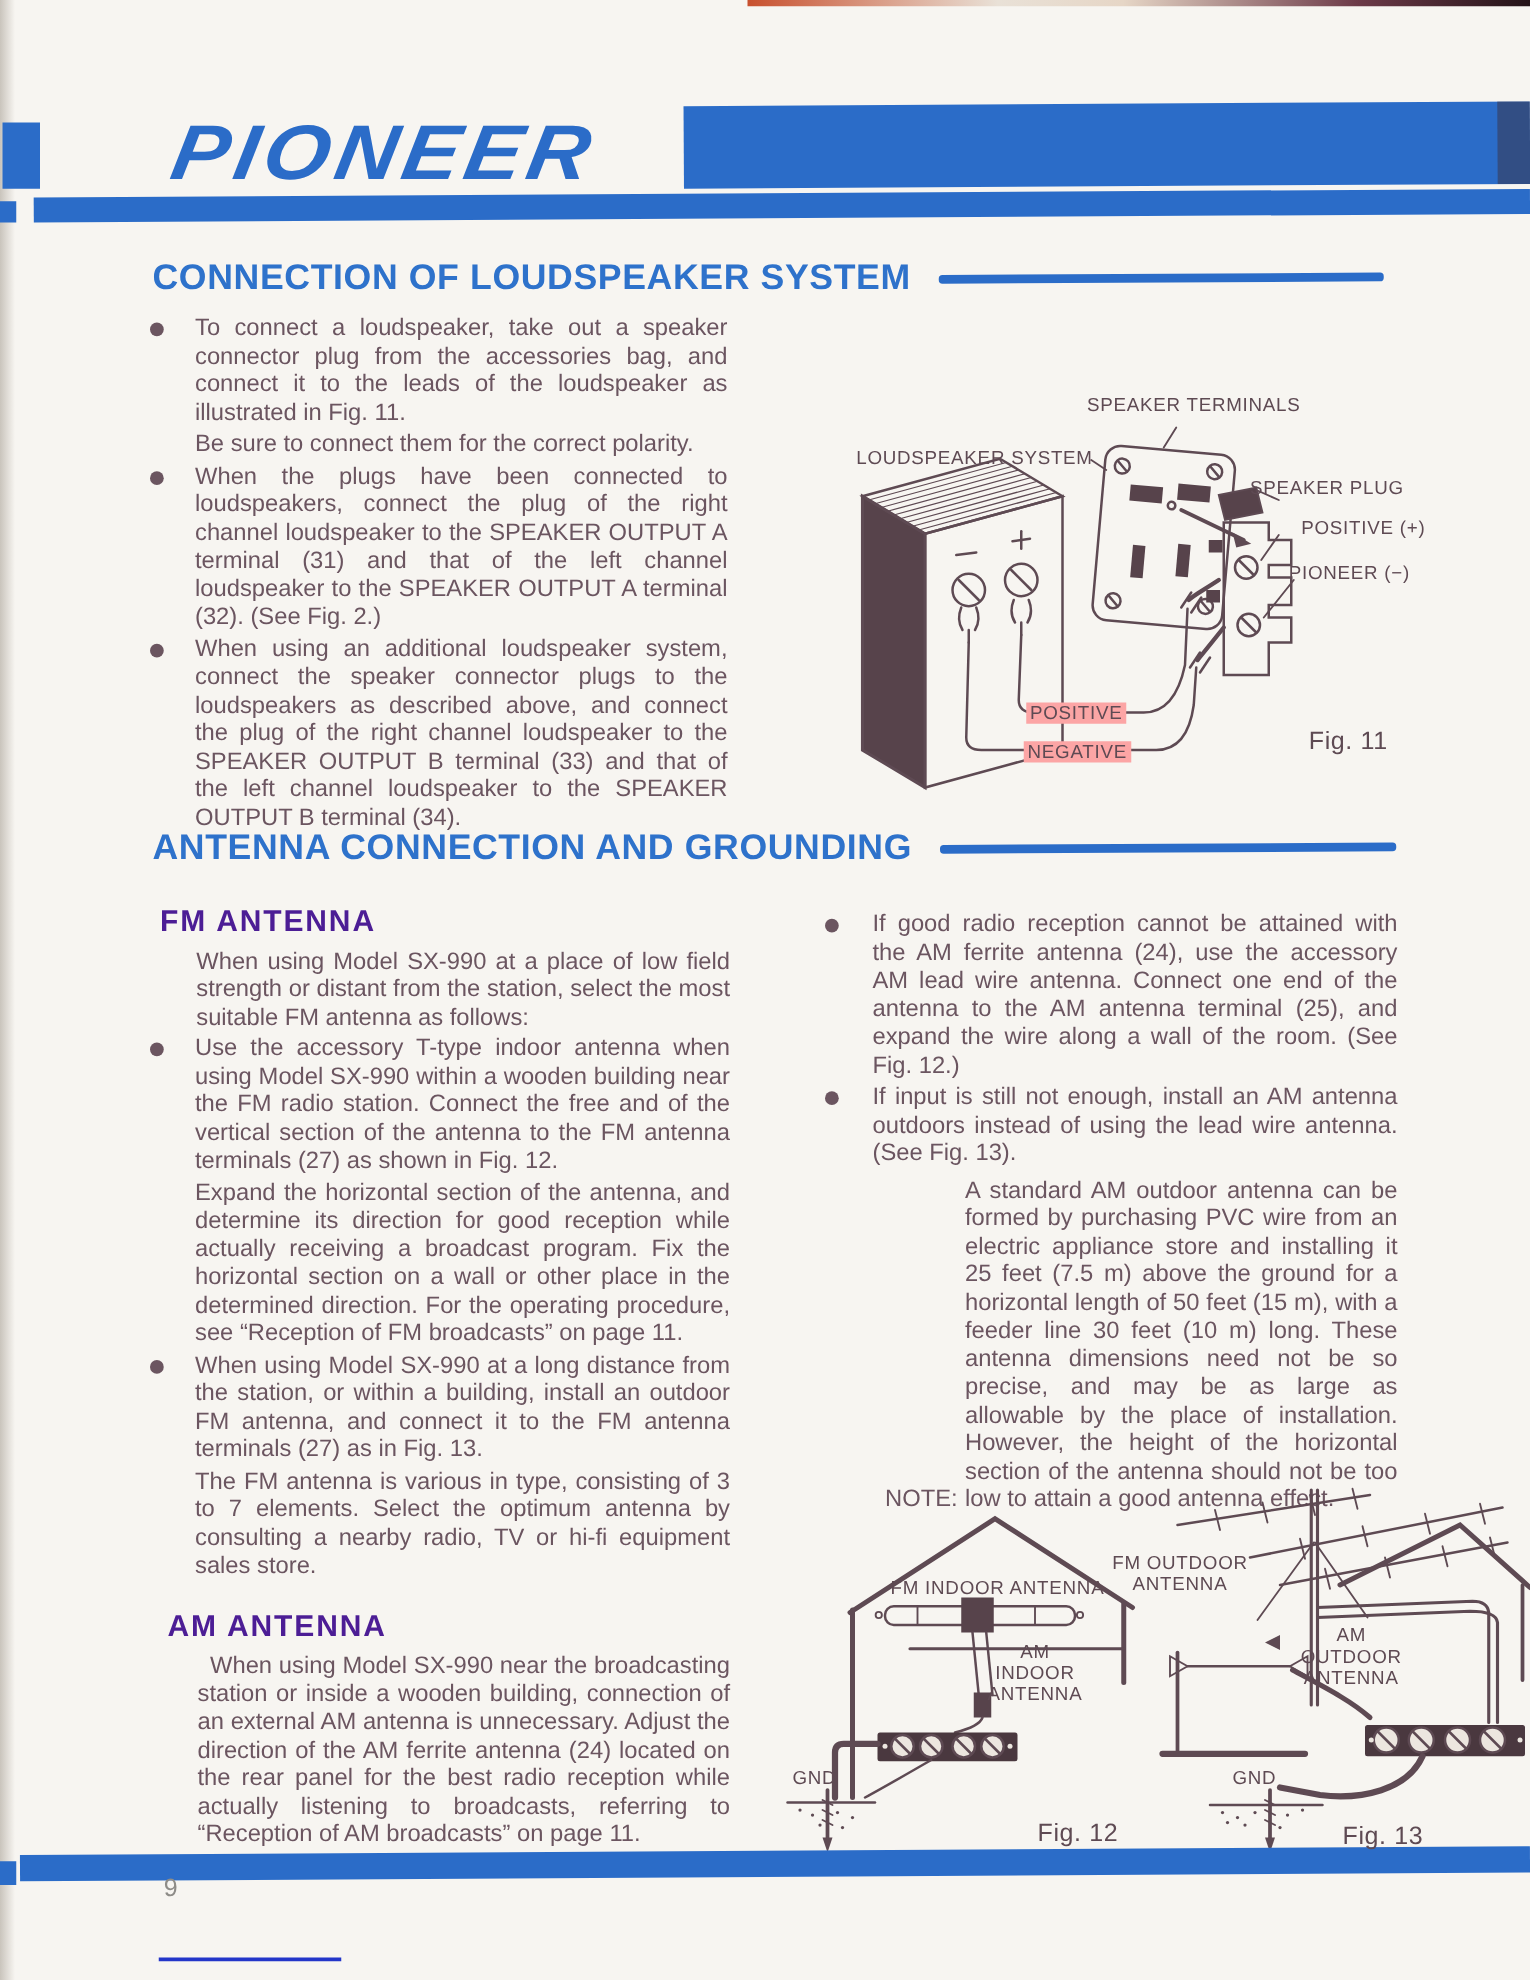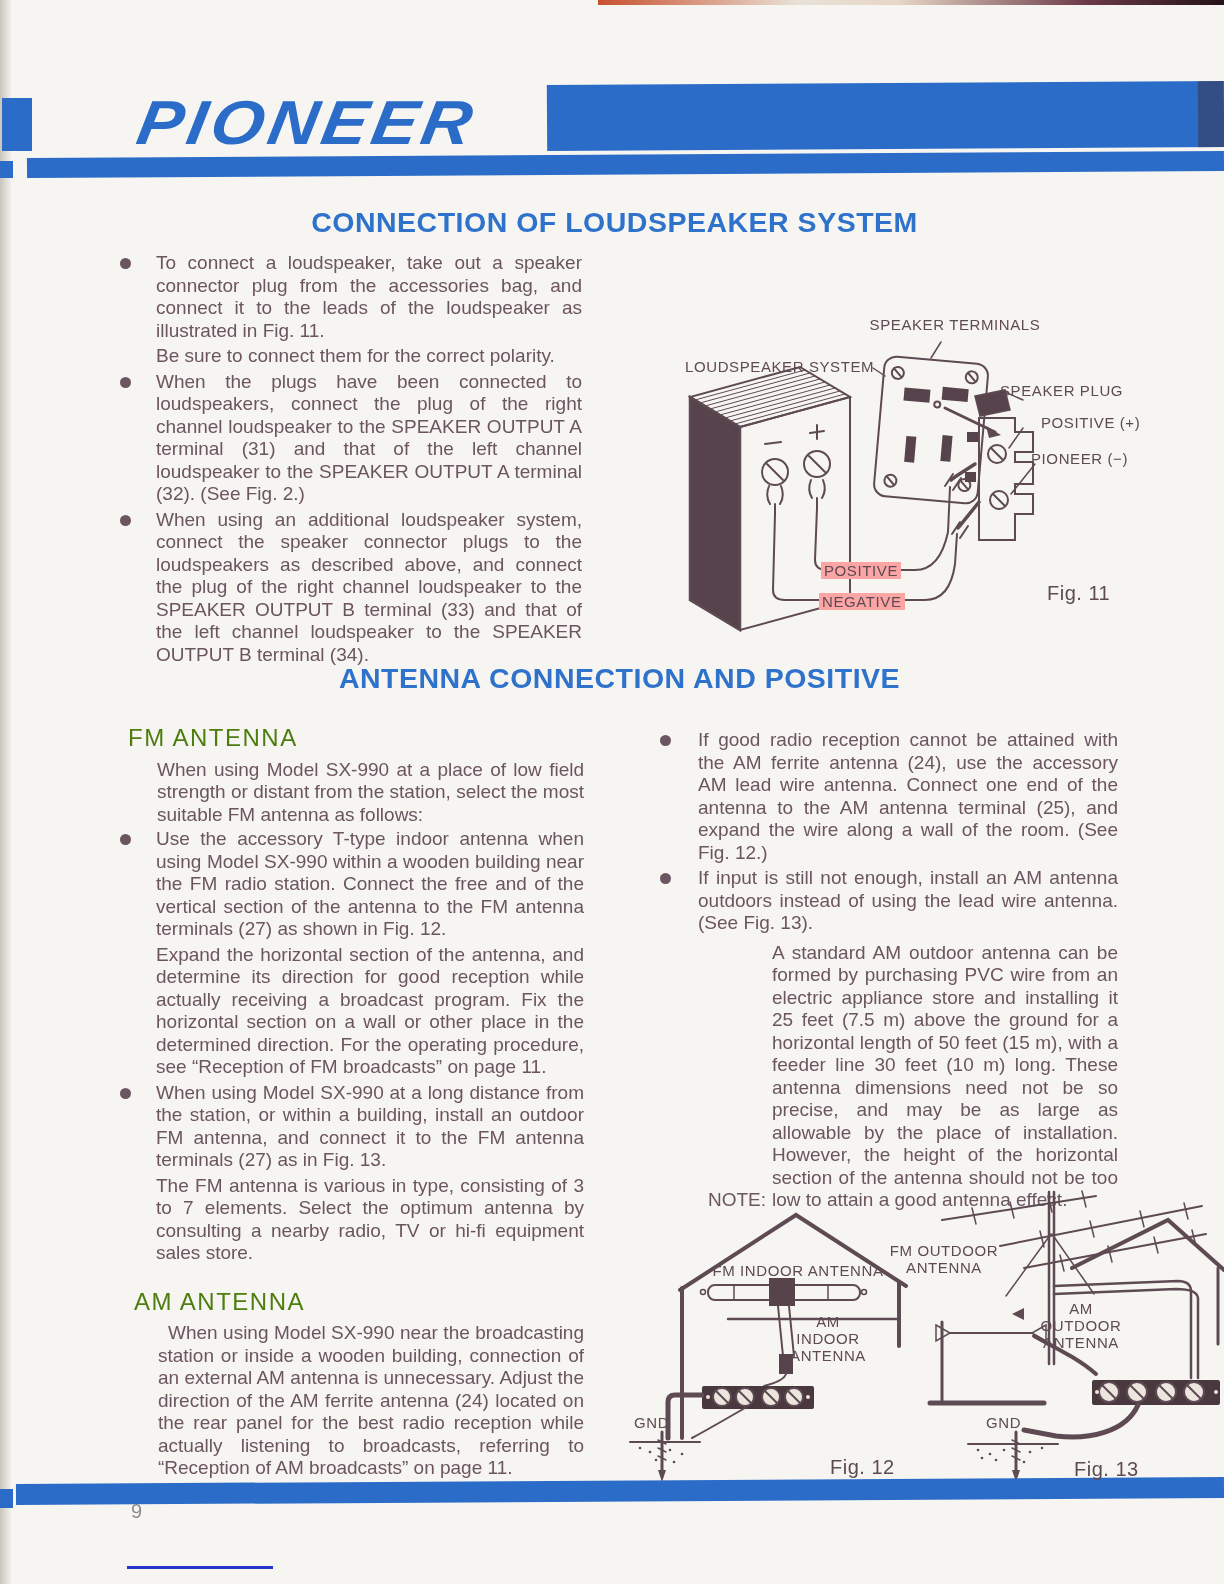--- a/index.html
+++ b/index.html
@@ -17,33 +17,33 @@
   .band-main{left:547px;top:85px;width:677px;height:66px;transform:rotate(-0.33deg);
      transform-origin:left center;}
   .band-dark{position:absolute;right:0;top:0;width:26px;height:100%;background:#3b2b30;opacity:.45;}
   .stripe{left:27px;top:158px;width:1197px;height:20px;transform:rotate(-0.33deg);
      transform-origin:left center;}
   .stripe-notch{left:0;top:161px;width:13px;height:17px;}
   .logo-wrap{left:132px;top:90px;height:64px;display:flex;align-items:center;}
   .logo{font-size:62px;font-weight:bold;font-style:italic;color:#2b6cc8;letter-spacing:4px;
      display:inline-block;transform:skewX(-10deg) scaleX(1.1);transform-origin:left bottom;}
   
-  .title-row{display:flex;align-items:center;flex-direction:column;}
+  .title-row{display:flex;align-items:center;}
   .h1{font-weight:bold;font-size:28.5px;color:#2e72cb;letter-spacing:.5px;white-space:nowrap;}
   .rule{flex:1;height:7px;background:#2b6cc8;border-radius:3px;margin-left:22px;
      transform:rotate(-0.3deg);}
   
   .col{font-size:19px;line-height:22.5px;color:#6b5560;text-align:justify;}
   .bullet{position:relative;margin-bottom:3px;}
   .dot{position:absolute;left:2px;top:6px;width:11px;height:11px;border-radius:50%;background:#6b5560;}
   .dot-r{left:12px;}
   .bullet p{margin:0;padding-left:38px;}
   .subp{margin:0 0 3px 0;padding-left:38px;}
   .intro{margin:0 0 2px 0;padding-left:39px;}
-  .h3{font-size:24px;letter-spacing:1.5px;color:#4d7c0f;font-weight:400;margin:0 0 9px 10px;}
+  .h3{font-size:24px;letter-spacing:1.5px;color:#4c1d95;font-weight:700;margin:0 0 9px 10px;}
   .h3-am{margin:26px 0 9px 16px;}
   .am-body{margin:0;padding-left:40px;text-indent:10px;}
   .rcol .bullet p{padding-left:50px;}
   .note{display:flex;padding-left:60px;margin-top:7px;align-items:flex-end;}
   .note-label{flex:none;width:64px;}
   .note-text{flex:1;margin:0;text-align:justify;}
   
   .fig{position:absolute;}
   .fig svg{position:absolute;left:0;top:0;}
   .figlabel{position:absolute;font-size:15px;letter-spacing:.6px;color:#5e4a53;line-height:17px;
@@ -178,21 +178,21 @@
     <span class="figlabel" style="left:40px;top:56px;">LOUDSPEAKER SYSTEM</span>
     <span class="figlabel" style="left:355px;top:80px;">SPEAKER PLUG</span>
     <span class="figlabel" style="left:396px;top:112px;">POSITIVE (+)</span>
     <span class="figlabel" style="left:386px;top:148px;">PIONEER (−)</span>
     <span class="figlabel onwire" style="left:176px;top:260px;">POSITIVE</span>
     <span class="figlabel onwire" style="left:174px;top:291px;">NEGATIVE</span>
     <span class="figcap" style="left:402px;top:280px;">Fig. 11</span>
   </div>
 
   <div class="abs title-row" style="left:122px;top:662px;width:995px;">
-    <span class="h1">ANTENNA CONNECTION AND POSITIVE</span>
+    <span class="h1">ANTENNA CONNECTION AND GROUNDING</span>
     <span class="rule"></span>
   </div>
 
   <div class="abs col" style="left:118px;top:727px;width:466px;">
     <h3 class="h3">FM ANTENNA</h3>
     <p class="intro">When using Model SX-990 at a place of low field strength or distant from the station, select the most suitable FM antenna as follows:</p>
     <div class="bullet">
       <span class="dot"></span>
       <p>Use the accessory T-type indoor antenna when using Model SX-990 within a wooden building near the FM radio station. Connect the free and of the vertical section of the antenna to the FM antenna terminals (27) as shown in Fig. 12.</p>
     </div>

